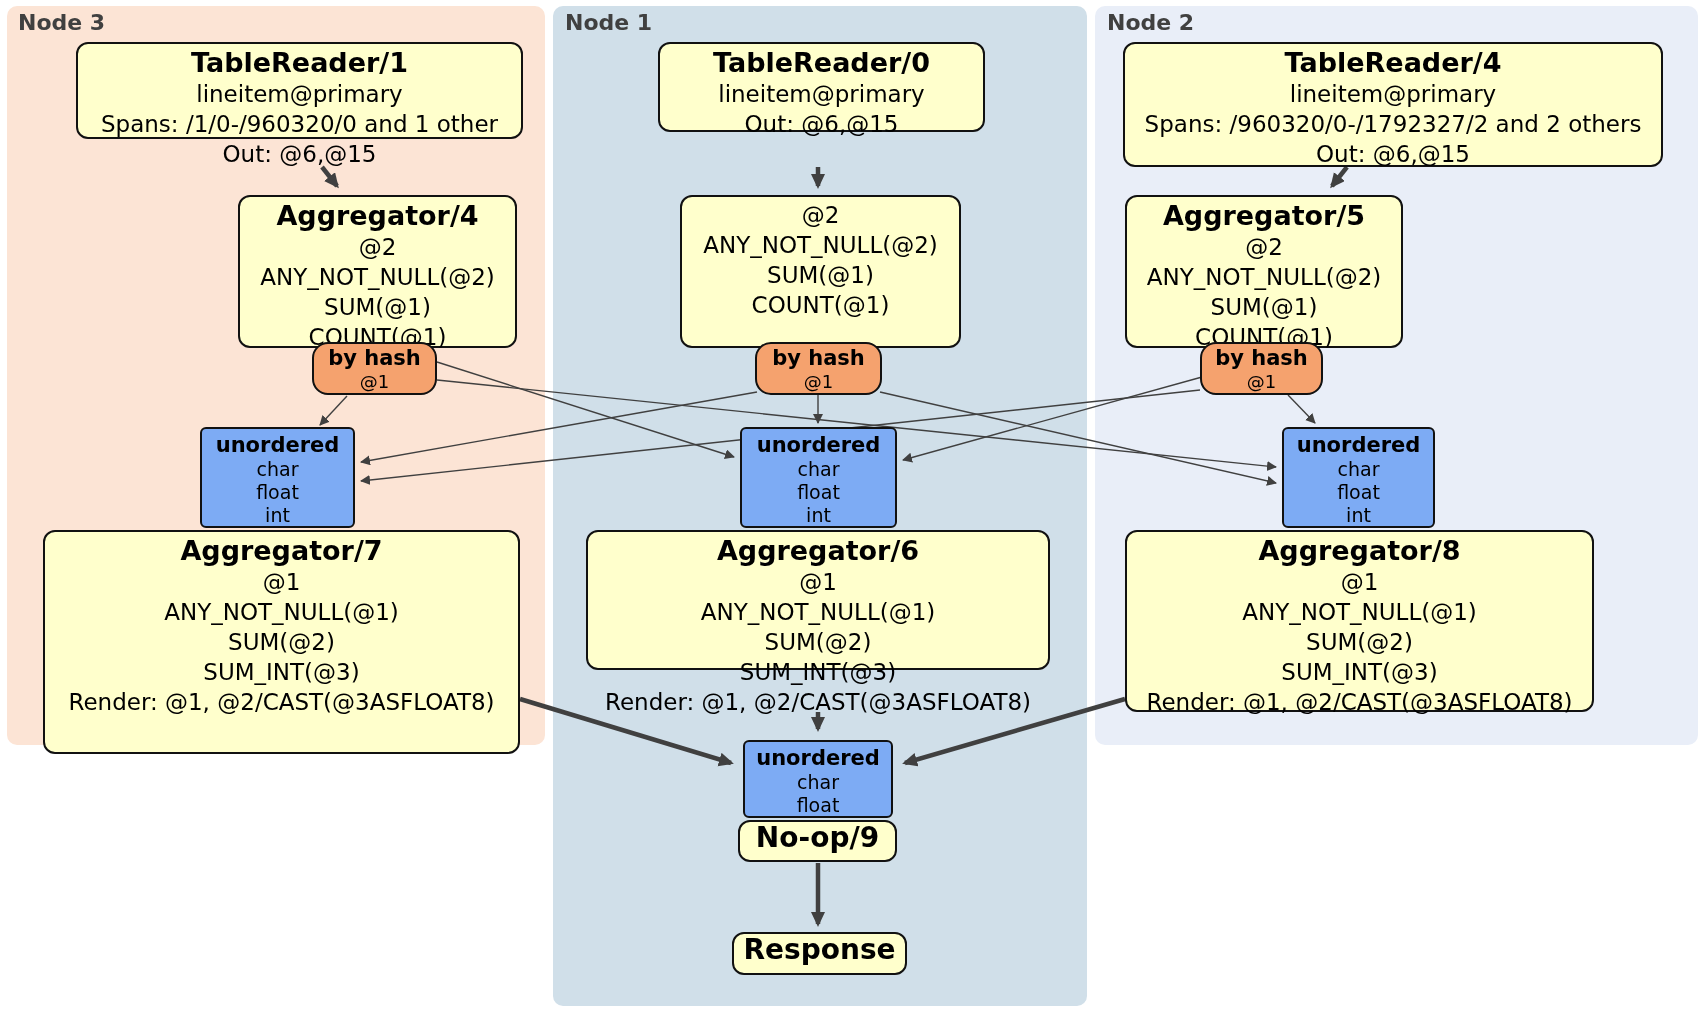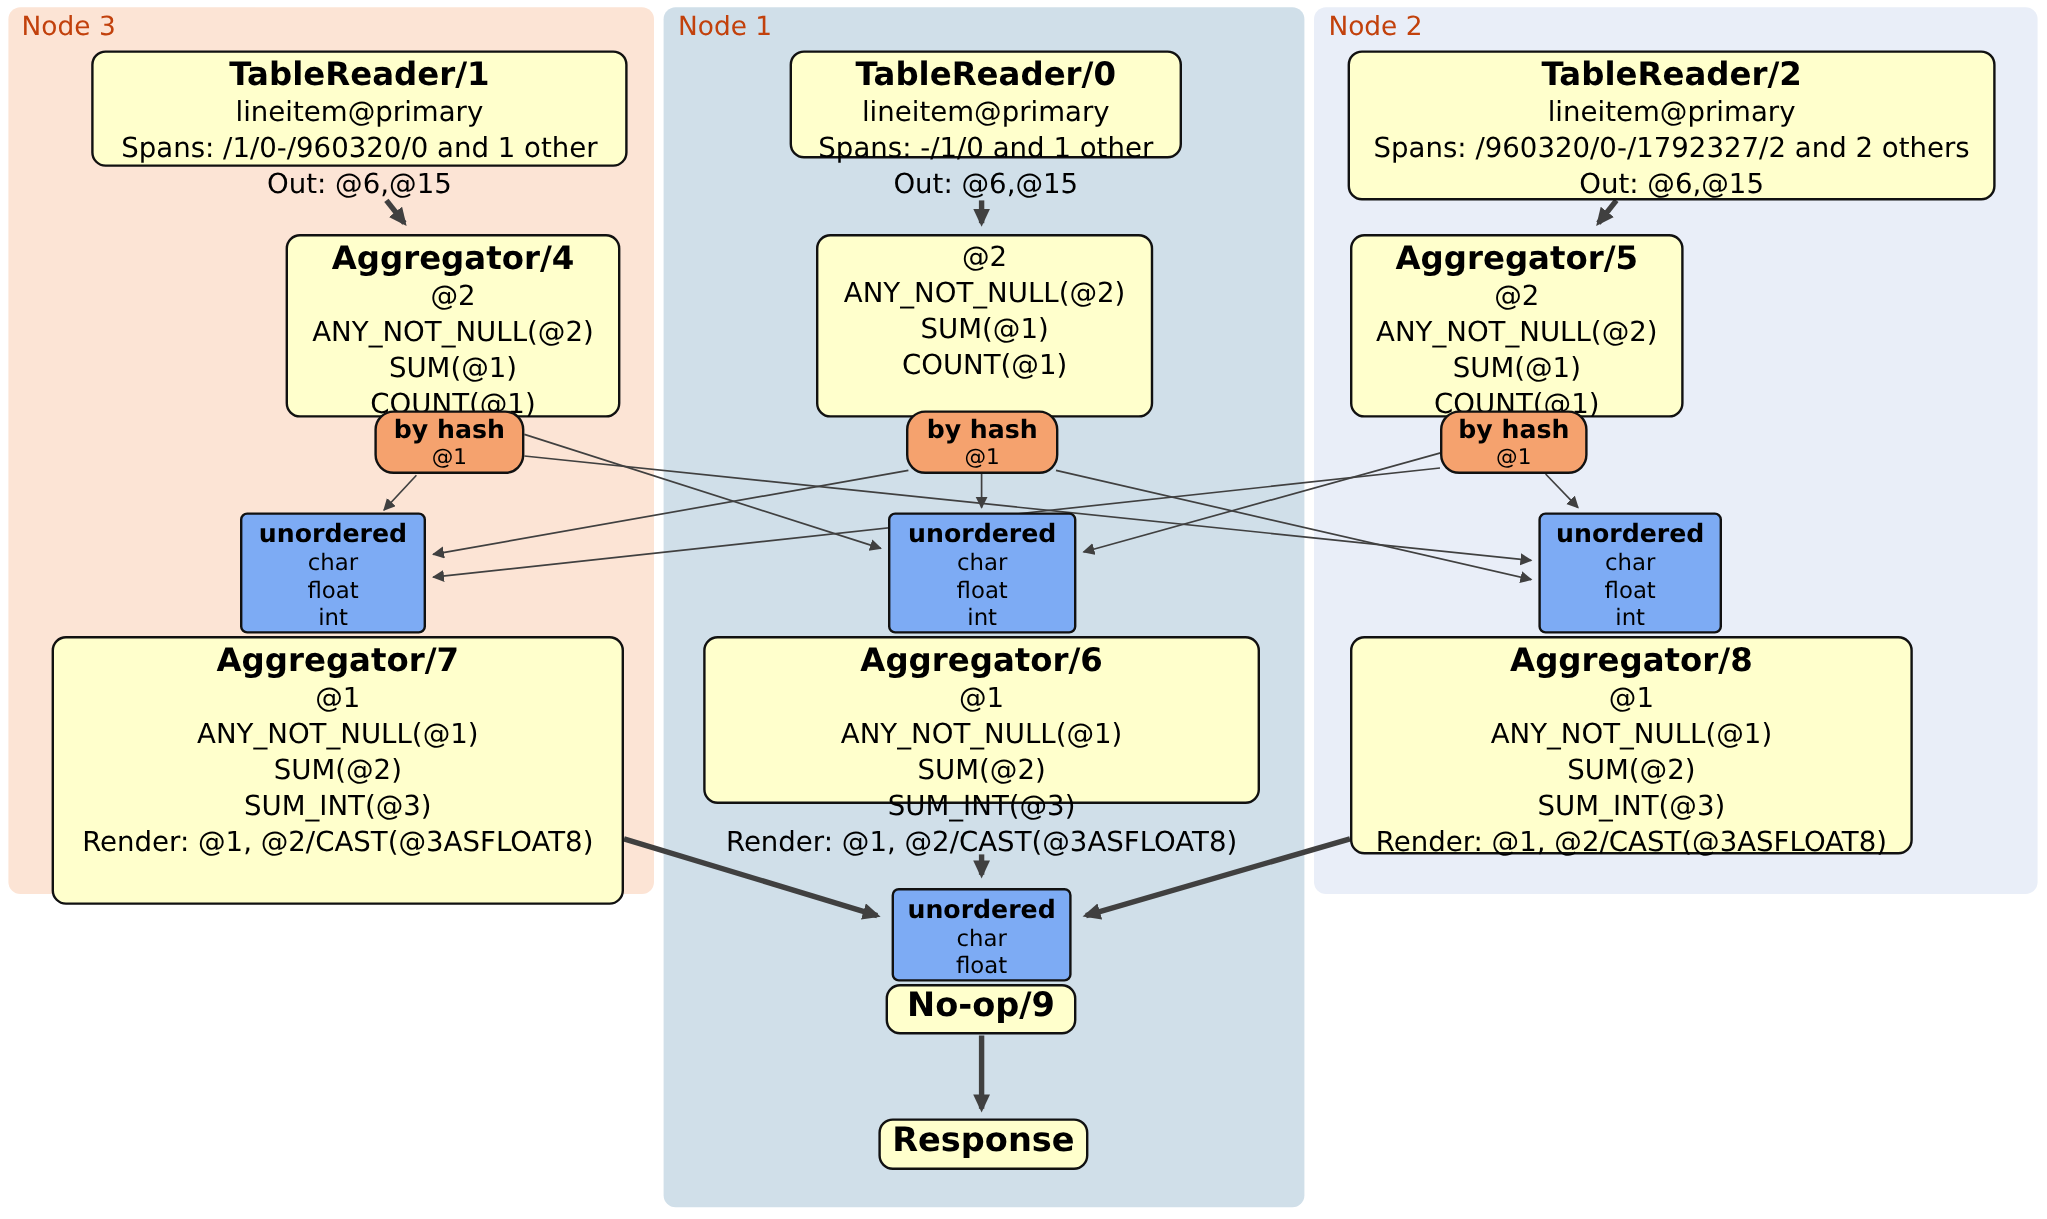--- a/index.html
+++ b/index.html
@@ -4,21 +4,21 @@
 <style>
   html,body { margin:0; padding:0; background:#ffffff; }
   body {
     position:relative; width:1706px; height:1016px; overflow:hidden;
     font-family:"DejaVu Sans","Liberation Sans",sans-serif; color:#000;
   }
   .panel { position:absolute; border-radius:10px; }
   .panel-node3 { background:var(--node3_bg,#fde4d6); left:7px; top:6px; width:538px; height:739px; }
   .panel-node1 { background:var(--node1_bg,#d0dfe9); left:553px; top:6px; width:534px; height:1000px; }
   .panel-node2 { background:var(--node2_bg,#e9eef8); left:1095px; top:6px; width:603px; height:739px; }
-  .panel-label { position:absolute; font-size:22px; color:#c2410c; z-index:3; }
+  .panel-label { position:absolute; font-size:22px; color:#404040; z-index:3;font-weight:bold; }
 
   svg.edges { position:absolute; left:0; top:0; z-index:2; }
   .edge-thin  { stroke:var(--edge,#404040); stroke-width:1.4px; fill:none; }
   .edge-thick { stroke:var(--edge,#404040); stroke-width:4.5px; fill:none; }
 
   .box, .router, .sync { position:absolute; z-index:4; text-align:center; box-sizing:border-box; }
   .box {
     background:var(--processor_bg,#ffffcc); border:2px solid #111; border-radius:12px;
     padding-top:3px;
   }
@@ -104,21 +104,20 @@
   <div class="line">@1</div>
   <div class="line">ANY_NOT_NULL(@1)</div>
   <div class="line">SUM(@2)</div>
   <div class="line">SUM_INT(@3)</div>
   <div class="line">Render: @1, @2/CAST(@3ASFLOAT8)</div>
 </div>
 
 <div class="box" style="left:658px; top:42px; width:327px; height:90px;">
   <div class="title">TableReader/0</div>
   <div class="line">lineitem@primary</div>
-  <div class="line">Spans: -/1/0 and 1 other</div>
   <div class="line">Out: @6,@15</div>
 </div>
 <div class="box" style="left:680px; top:195px; width:281px; height:153px;">
   <div class="line">@2</div>
   <div class="line">ANY_NOT_NULL(@2)</div>
   <div class="line">SUM(@1)</div>
   <div class="line">COUNT(@1)</div>
 </div>
 <div class="router" style="left:755px; top:342px; width:127px; height:53px;">
   <div class="rlabel">by hash</div>
@@ -133,21 +132,21 @@
 <div class="box" style="left:586px; top:530px; width:464px; height:140px;">
   <div class="title">Aggregator/6</div>
   <div class="line">@1</div>
   <div class="line">ANY_NOT_NULL(@1)</div>
   <div class="line">SUM(@2)</div>
   <div class="line">SUM_INT(@3)</div>
   <div class="line">Render: @1, @2/CAST(@3ASFLOAT8)</div>
 </div>
 
 <div class="box" style="left:1123px; top:42px; width:540px; height:125px;">
-  <div class="title">TableReader/2</div>
+  <div class="title">TableReader/4</div>
   <div class="line">lineitem@primary</div>
   <div class="line">Spans: /960320/0-/1792327/2 and 2 others</div>
   <div class="line">Out: @6,@15</div>
 </div>
 <div class="box" style="left:1125px; top:195px; width:278px; height:153px;">
   <div class="title">Aggregator/5</div>
   <div class="line">@2</div>
   <div class="line">ANY_NOT_NULL(@2)</div>
   <div class="line">SUM(@1)</div>
   <div class="line">COUNT(@1)</div>

